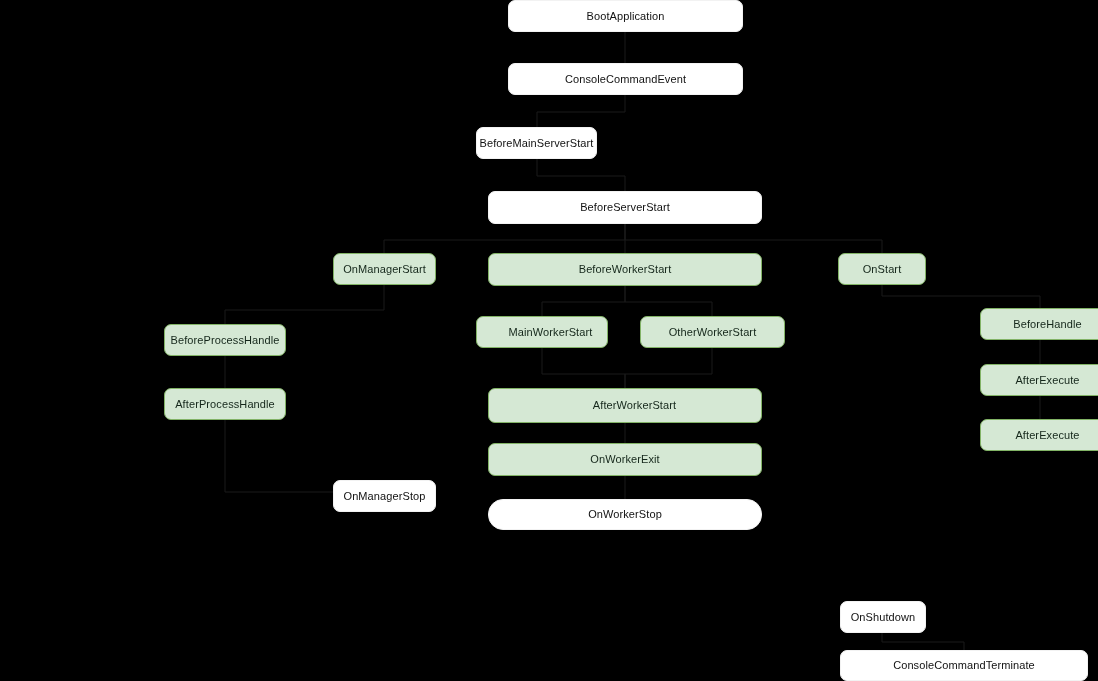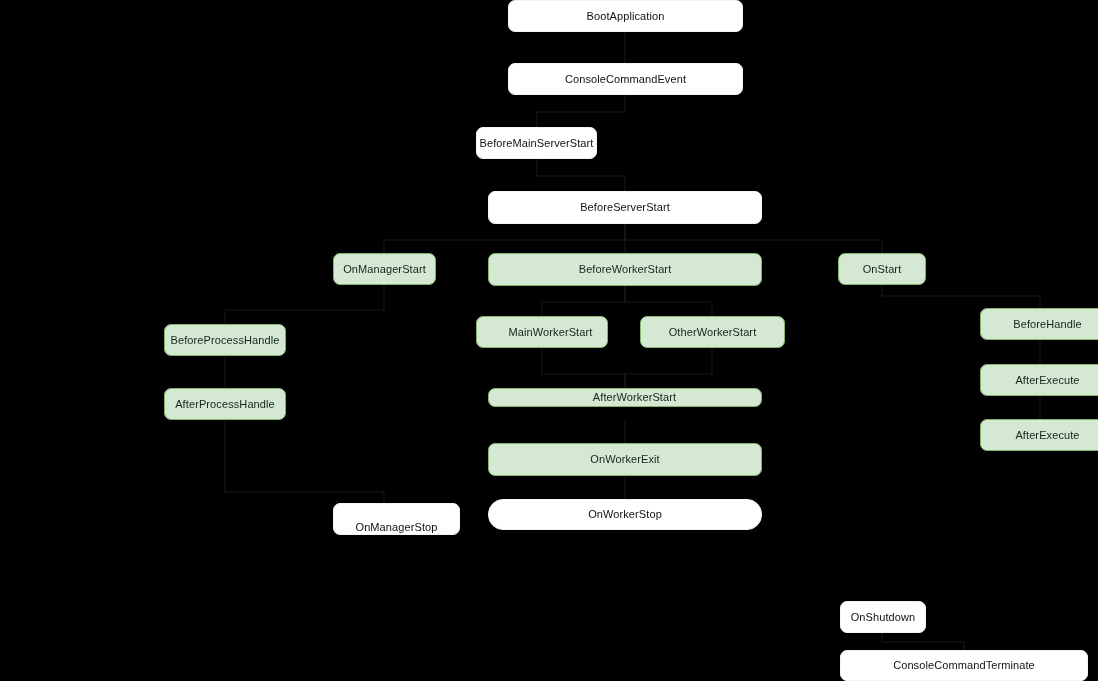--- a/index.html
+++ b/index.html
@@ -106,33 +106,33 @@
       </div>
       <div class="node green" style="left: 640px; top: 316px; width: 145px; height: 32px;">
         <span>OtherWorkerStart</span>
       </div>
       <div class="node green" style="left: 980px; top: 308px; width: 135px; height: 32px;">
         <span>BeforeHandle</span>
       </div>
       <div class="node green" style="left: 164px; top: 388px; width: 122px; height: 32px;">
         <span>AfterProcessHandle</span>
       </div>
-      <div class="node green" style="left: 488px; top: 388px; width: 274px; height: 19px; padding-left: 25px;">
+      <div class="node green" style="left: 488px; top: 388px; width: 274px; height: 35px; padding-left: 25px;">
         <span>AfterWorkerStart</span>
       </div>
       <div class="node green" style="left: 980px; top: 364px; width: 135px; height: 32px;">
         <span>AfterExecute</span>
       </div>
       <div class="node green" style="left: 488px; top: 443px; width: 274px; height: 33px;">
         <span>OnWorkerExit</span>
       </div>
       <div class="node green" style="left: 980px; top: 419px; width: 135px; height: 32px;">
         <span>AfterExecute</span>
       </div>
-      <div class="node white" style="left: 333px; top: 503px; width: 127px; height: 32px; align-items: flex-end;">
+      <div class="node white" style="left: 333px; top: 480px; width: 103px; height: 32px;">
         <span>OnManagerStop</span>
       </div>
       <div class="node white" style="left: 488px; top: 499px; width: 274px; height: 31px; border-radius: 15px;">
         <span>OnWorkerStop</span>
       </div>
       <div class="node white" style="left: 840px; top: 601px; width: 86px; height: 32px;">
         <span>OnShutdown</span>
       </div>
       <div class="node white" style="left: 840px; top: 650px; width: 248px; height: 31px;">
         <span>ConsoleCommandTerminate</span>

